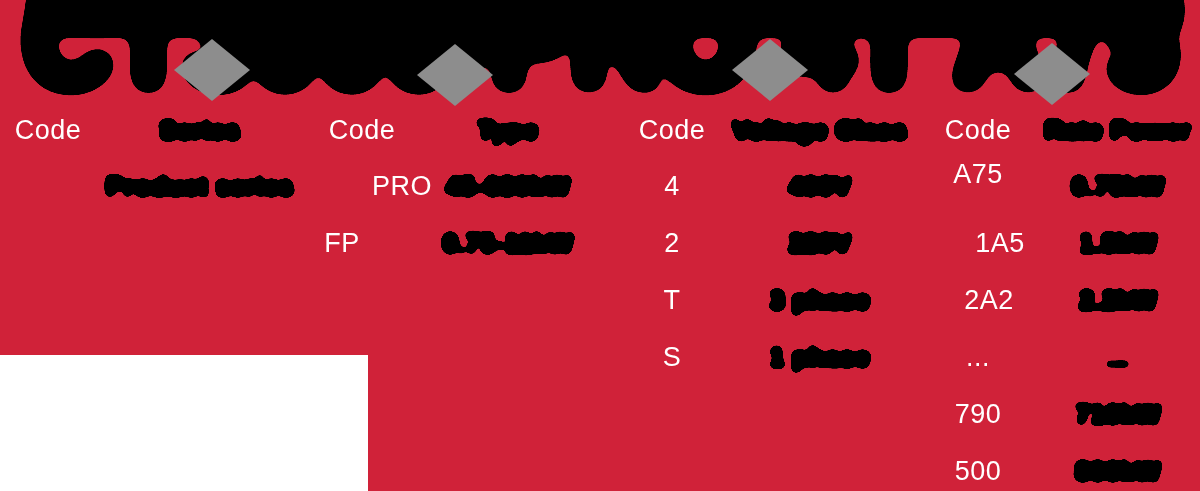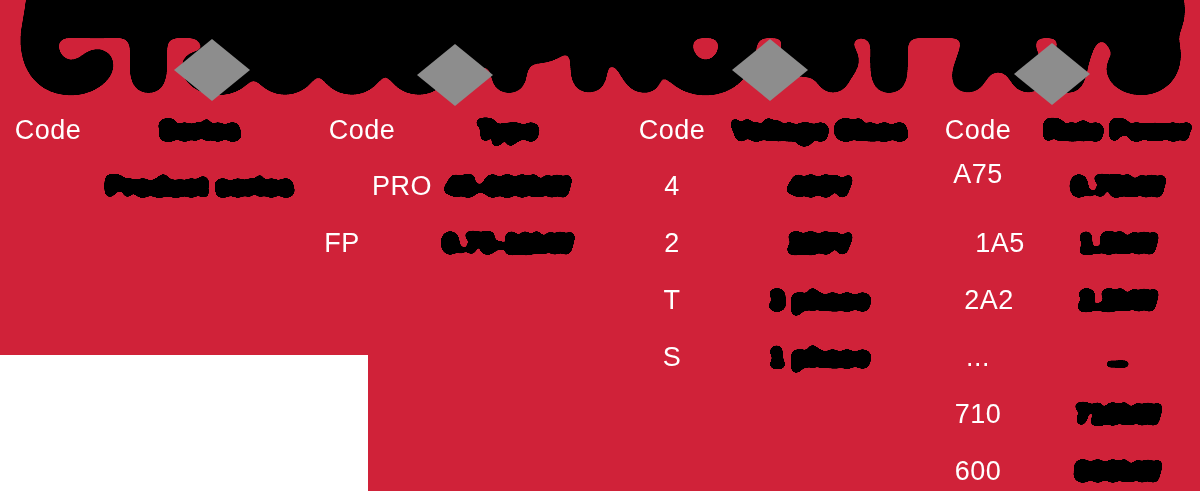--- a/index.html
+++ b/index.html
@@ -98,19 +98,19 @@
       <div class="cell code-cell" style="left: 978px; top: 130px;">Code</div>
       <div class="cell desc-cell" style="left: 1118px; top: 130px;">Rate Power</div>
       <div class="cell code-cell" style="left: 978px; top: 174px;">A75</div>
       <div class="cell desc-cell" style="left: 1118px; top: 186px;">0.75kW</div>
       <div class="cell code-cell" style="left: 1000px; top: 243px;">1A5</div>
       <div class="cell desc-cell" style="left: 1118px; top: 243px;">1.5kW</div>
       <div class="cell code-cell" style="left: 978px; top: 300px; margin-left: 11px;">2A2</div>
       <div class="cell desc-cell" style="left: 1118px; top: 300px;">2.2kW</div>
       <div class="cell code-cell" style="left: 978px; top: 357px;">...</div>
       <div class="cell desc-cell" style="left: 1118px; top: 357px;">...</div>
-      <div class="cell code-cell" style="left: 978px; top: 414px;">710</div>
+      <div class="cell code-cell" style="left: 978px; top: 414px;">790</div>
       <div class="cell desc-cell" style="left: 1118px; top: 414px;">710kW</div>
-      <div class="cell code-cell" style="left: 978px; top: 471px;">600</div>
+      <div class="cell code-cell" style="left: 978px; top: 471px;">500</div>
       <div class="cell desc-cell" style="left: 1118px; top: 471px;">800kW</div>
     </div>
 
 </div>
 
 </body></html>

